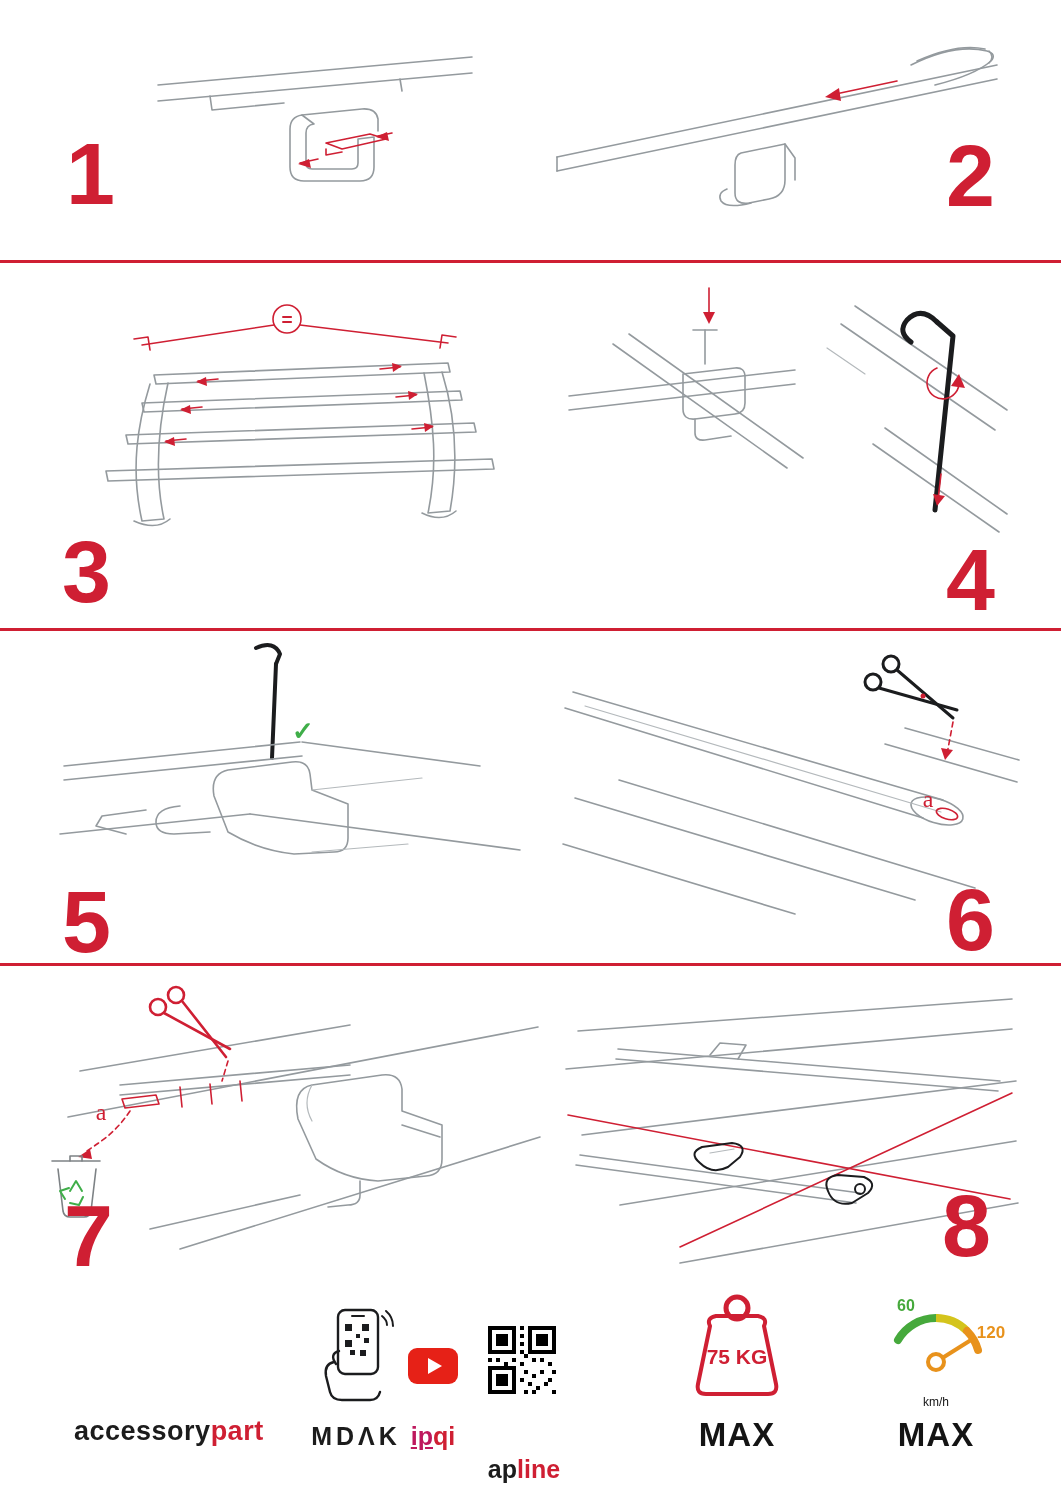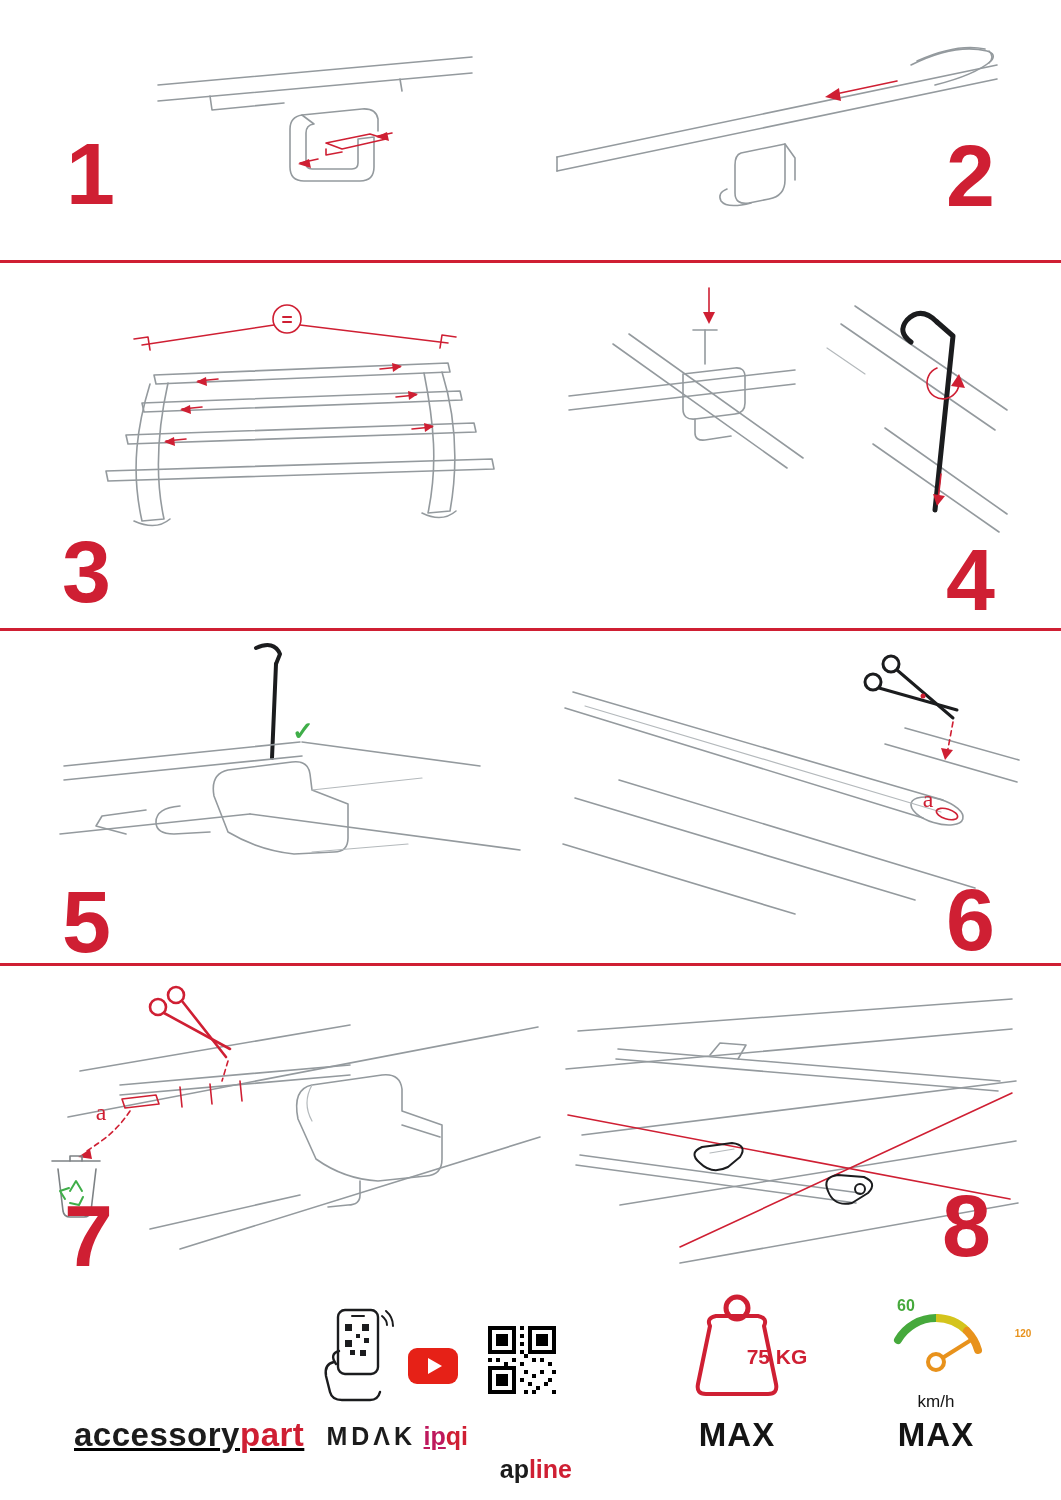--- a/index.html
+++ b/index.html
@@ -18,31 +18,31 @@
   .blk  { stroke:#1b1c1e; fill:none; stroke-linecap:round; stroke-linejoin:round; }
   .grn  { stroke:#3fae49; fill:none; stroke-linecap:round; stroke-linejoin:round; }
   .dash { stroke-dasharray:5 4; }
   
   .sym { position:absolute; transform:translate(-50%,-50%); line-height:1; white-space:nowrap; }
   .sym-eq    { color:#cf1f33; font-size:19px; font-weight:700; }
   .sym-check { color:#3fae49; font-size:26px; font-weight:700; }
   .sym-a     { color:#cf1f33; font-size:24px; font-weight:400; font-family:"Liberation Serif",serif; }
   
   .basic { position:absolute; color:#2e2ba0; font-size:48px; font-weight:700; letter-spacing:3px; }
-  .brandline { position:absolute; font-size:33px; font-weight:700; letter-spacing:0.5px;text-decoration:underline; }
+  .brandline { position:absolute; font-size:27px; font-weight:700; letter-spacing:0.5px; }
   .brand-black { color:#1c1c1c; }
   .brand-red   { color:#cf1f33; }
-  .logoline { position:absolute; font-size:25px; font-weight:700; text-align:right; color:#1c1c1c; }
+  .logoline { position:absolute; font-size:25px; font-weight:700; text-align:center; color:#1c1c1c; }
   .gray { color:#be185d;text-decoration:underline; }
   .redtxt { color:#cf1f33; }
-  .kg  { position:absolute; transform:translate(-50%,-50%); color:#cf1f33; font-size:21px; font-weight:700; white-space:nowrap;margin-left:40px; }
+  .kg  { position:absolute; transform:translate(-50%,-50%); color:#cf1f33; font-size:21px; font-weight:700; white-space:nowrap; }
   .max { position:absolute; transform:translateX(-50%); color:#141414; font-size:33px; font-weight:700; letter-spacing:1px; }
   .tick60  { position:absolute; transform:translate(-50%,-50%); color:#46a93c; font-size:16px; font-weight:700; }
-  .tick120 { position:absolute; transform:translate(-50%,-50%); color:#e8921c; font-size:10px; font-weight:700;margin-left:32px; }
-  .kmh { position:absolute; transform:translate(-50%,-50%); color:#141414; font-size:17px; font-weight:400; }
+  .tick120 { position:absolute; transform:translate(-50%,-50%); color:#e8921c; font-size:17px; font-weight:700; }
+  .kmh { position:absolute; transform:translate(-50%,-50%); color:#141414; font-size:12px; font-weight:400; }
 </style>
 </head>
 <body>
 
 <div class="page">
 
   <svg class="abs" style="left:150px; top:45px;" width="330" height="195" viewBox="0 0 330 195">
     <path class="ink" d="M8 40 L322 12"></path>
     <path class="ink" d="M8 56 L322 28"></path>
     <path class="ink" d="M60 51 l2 14 l72 -7"></path>

